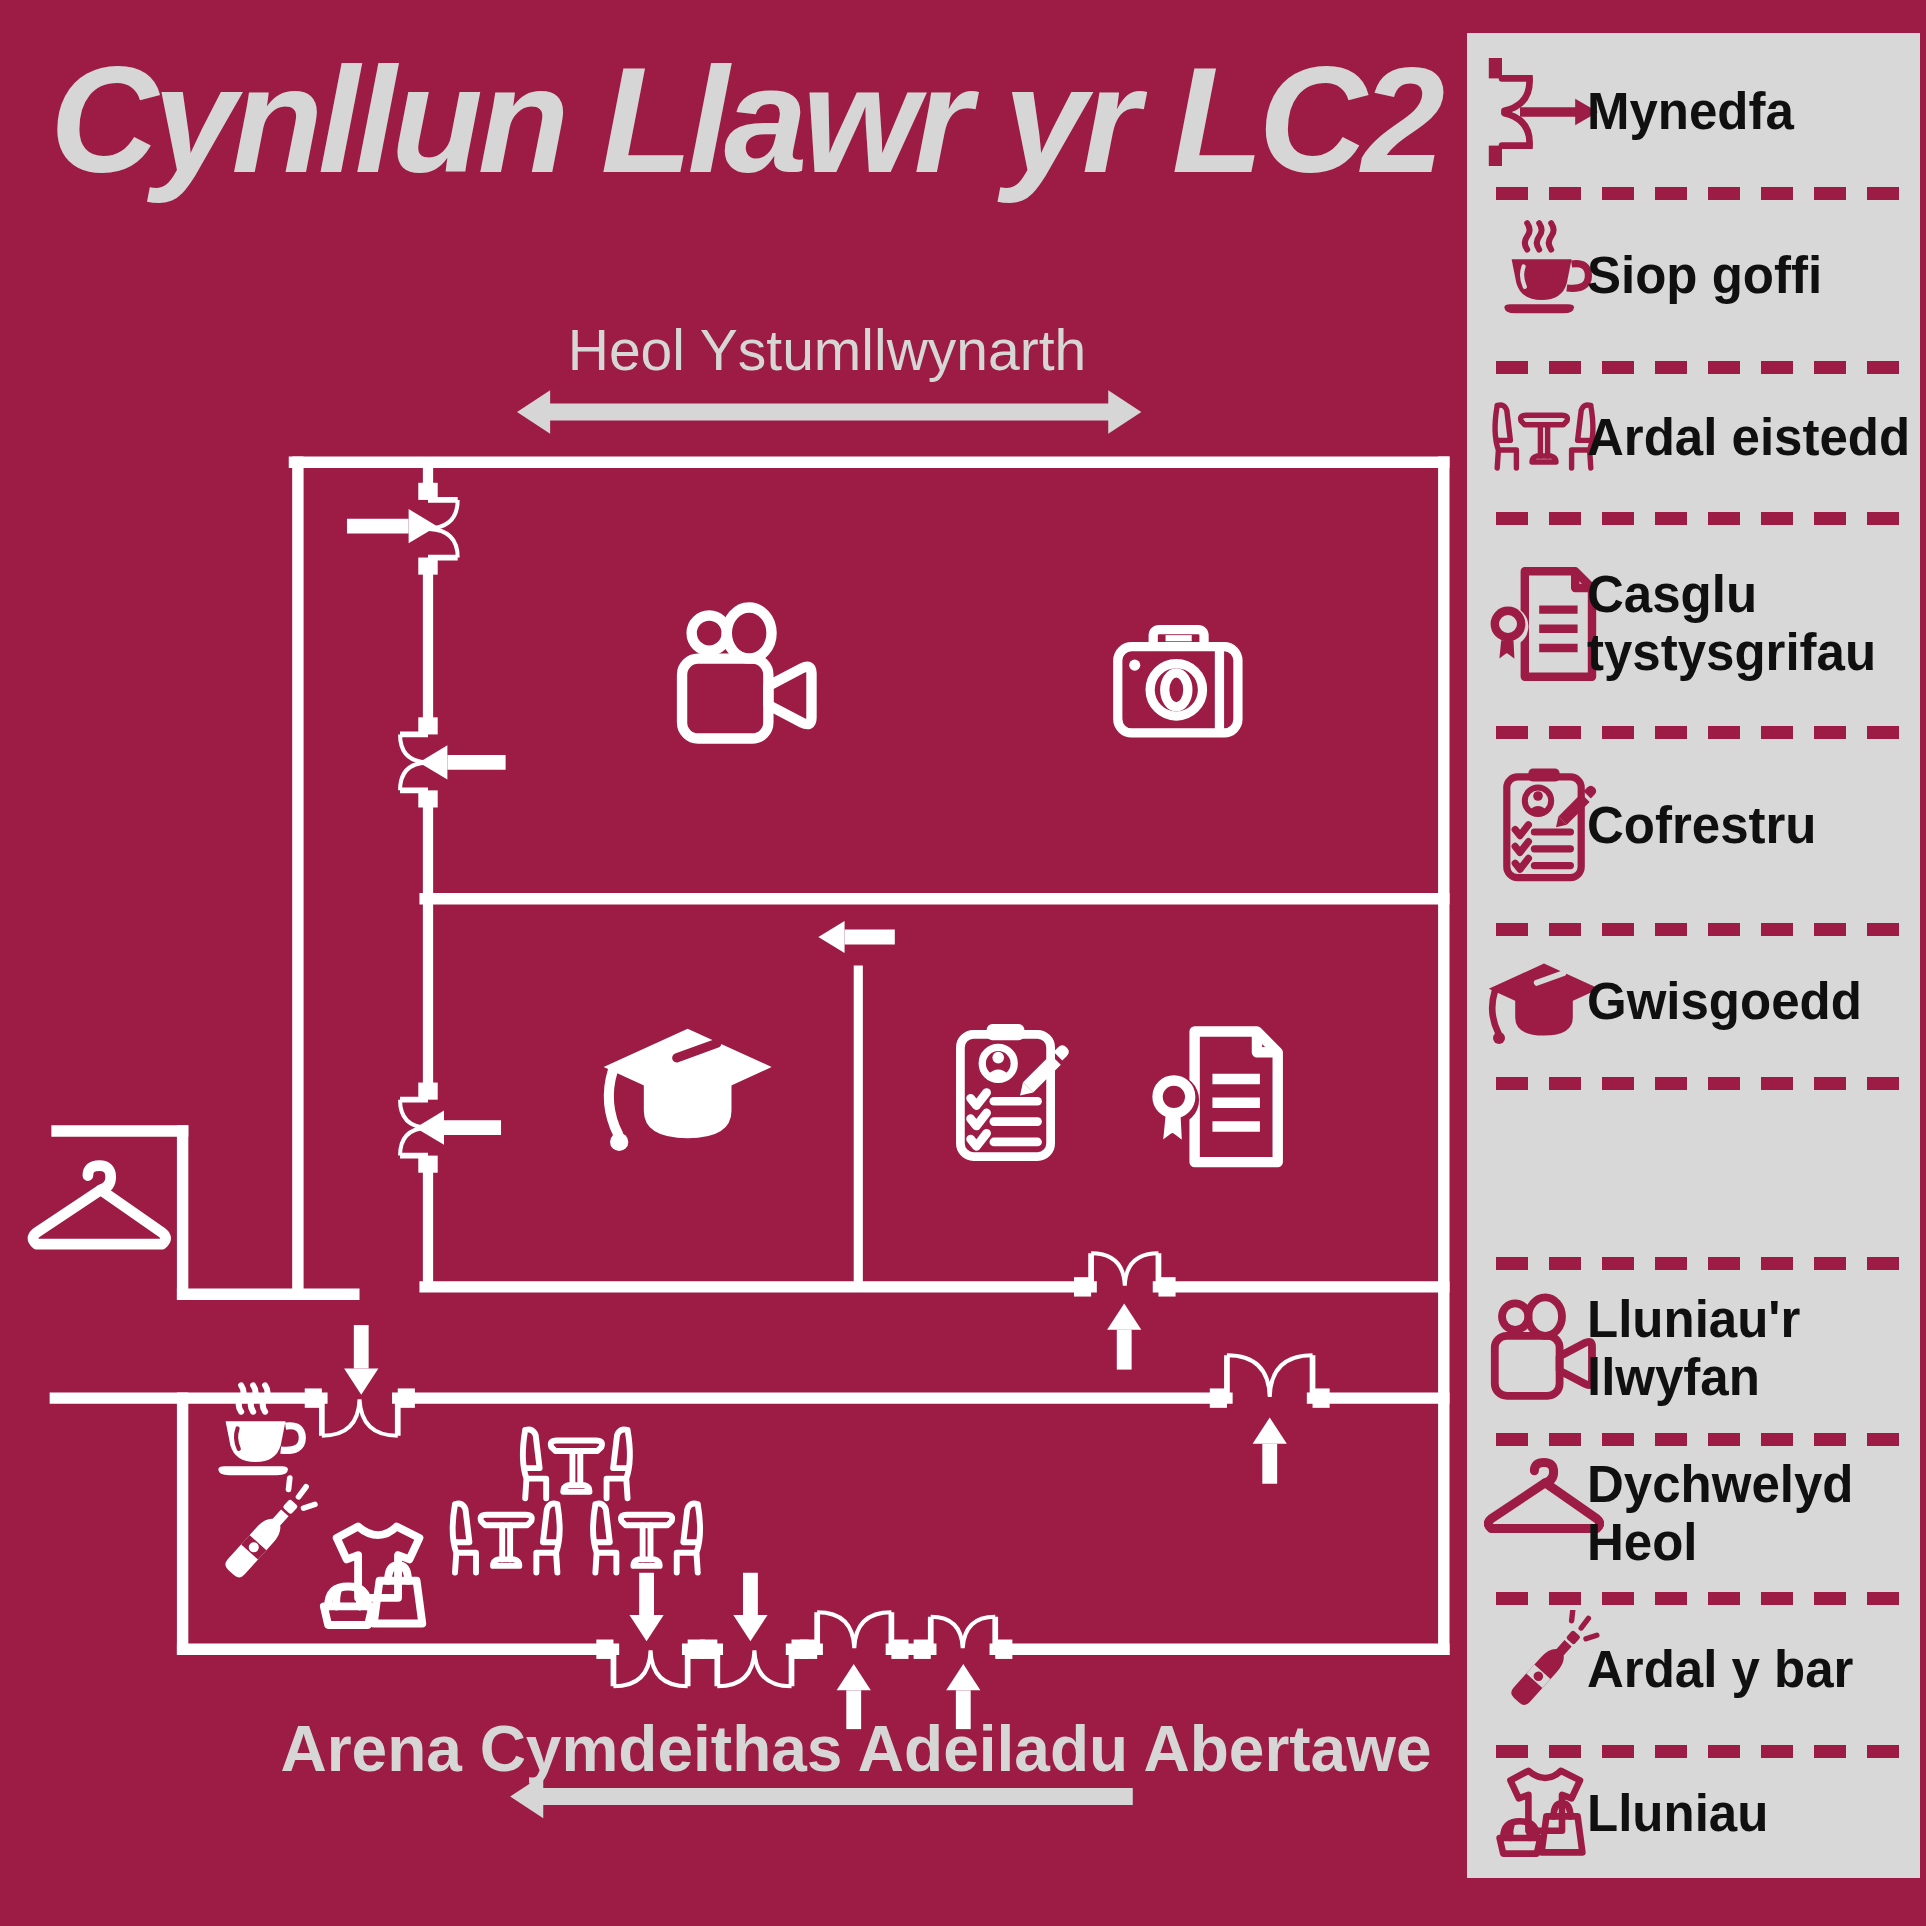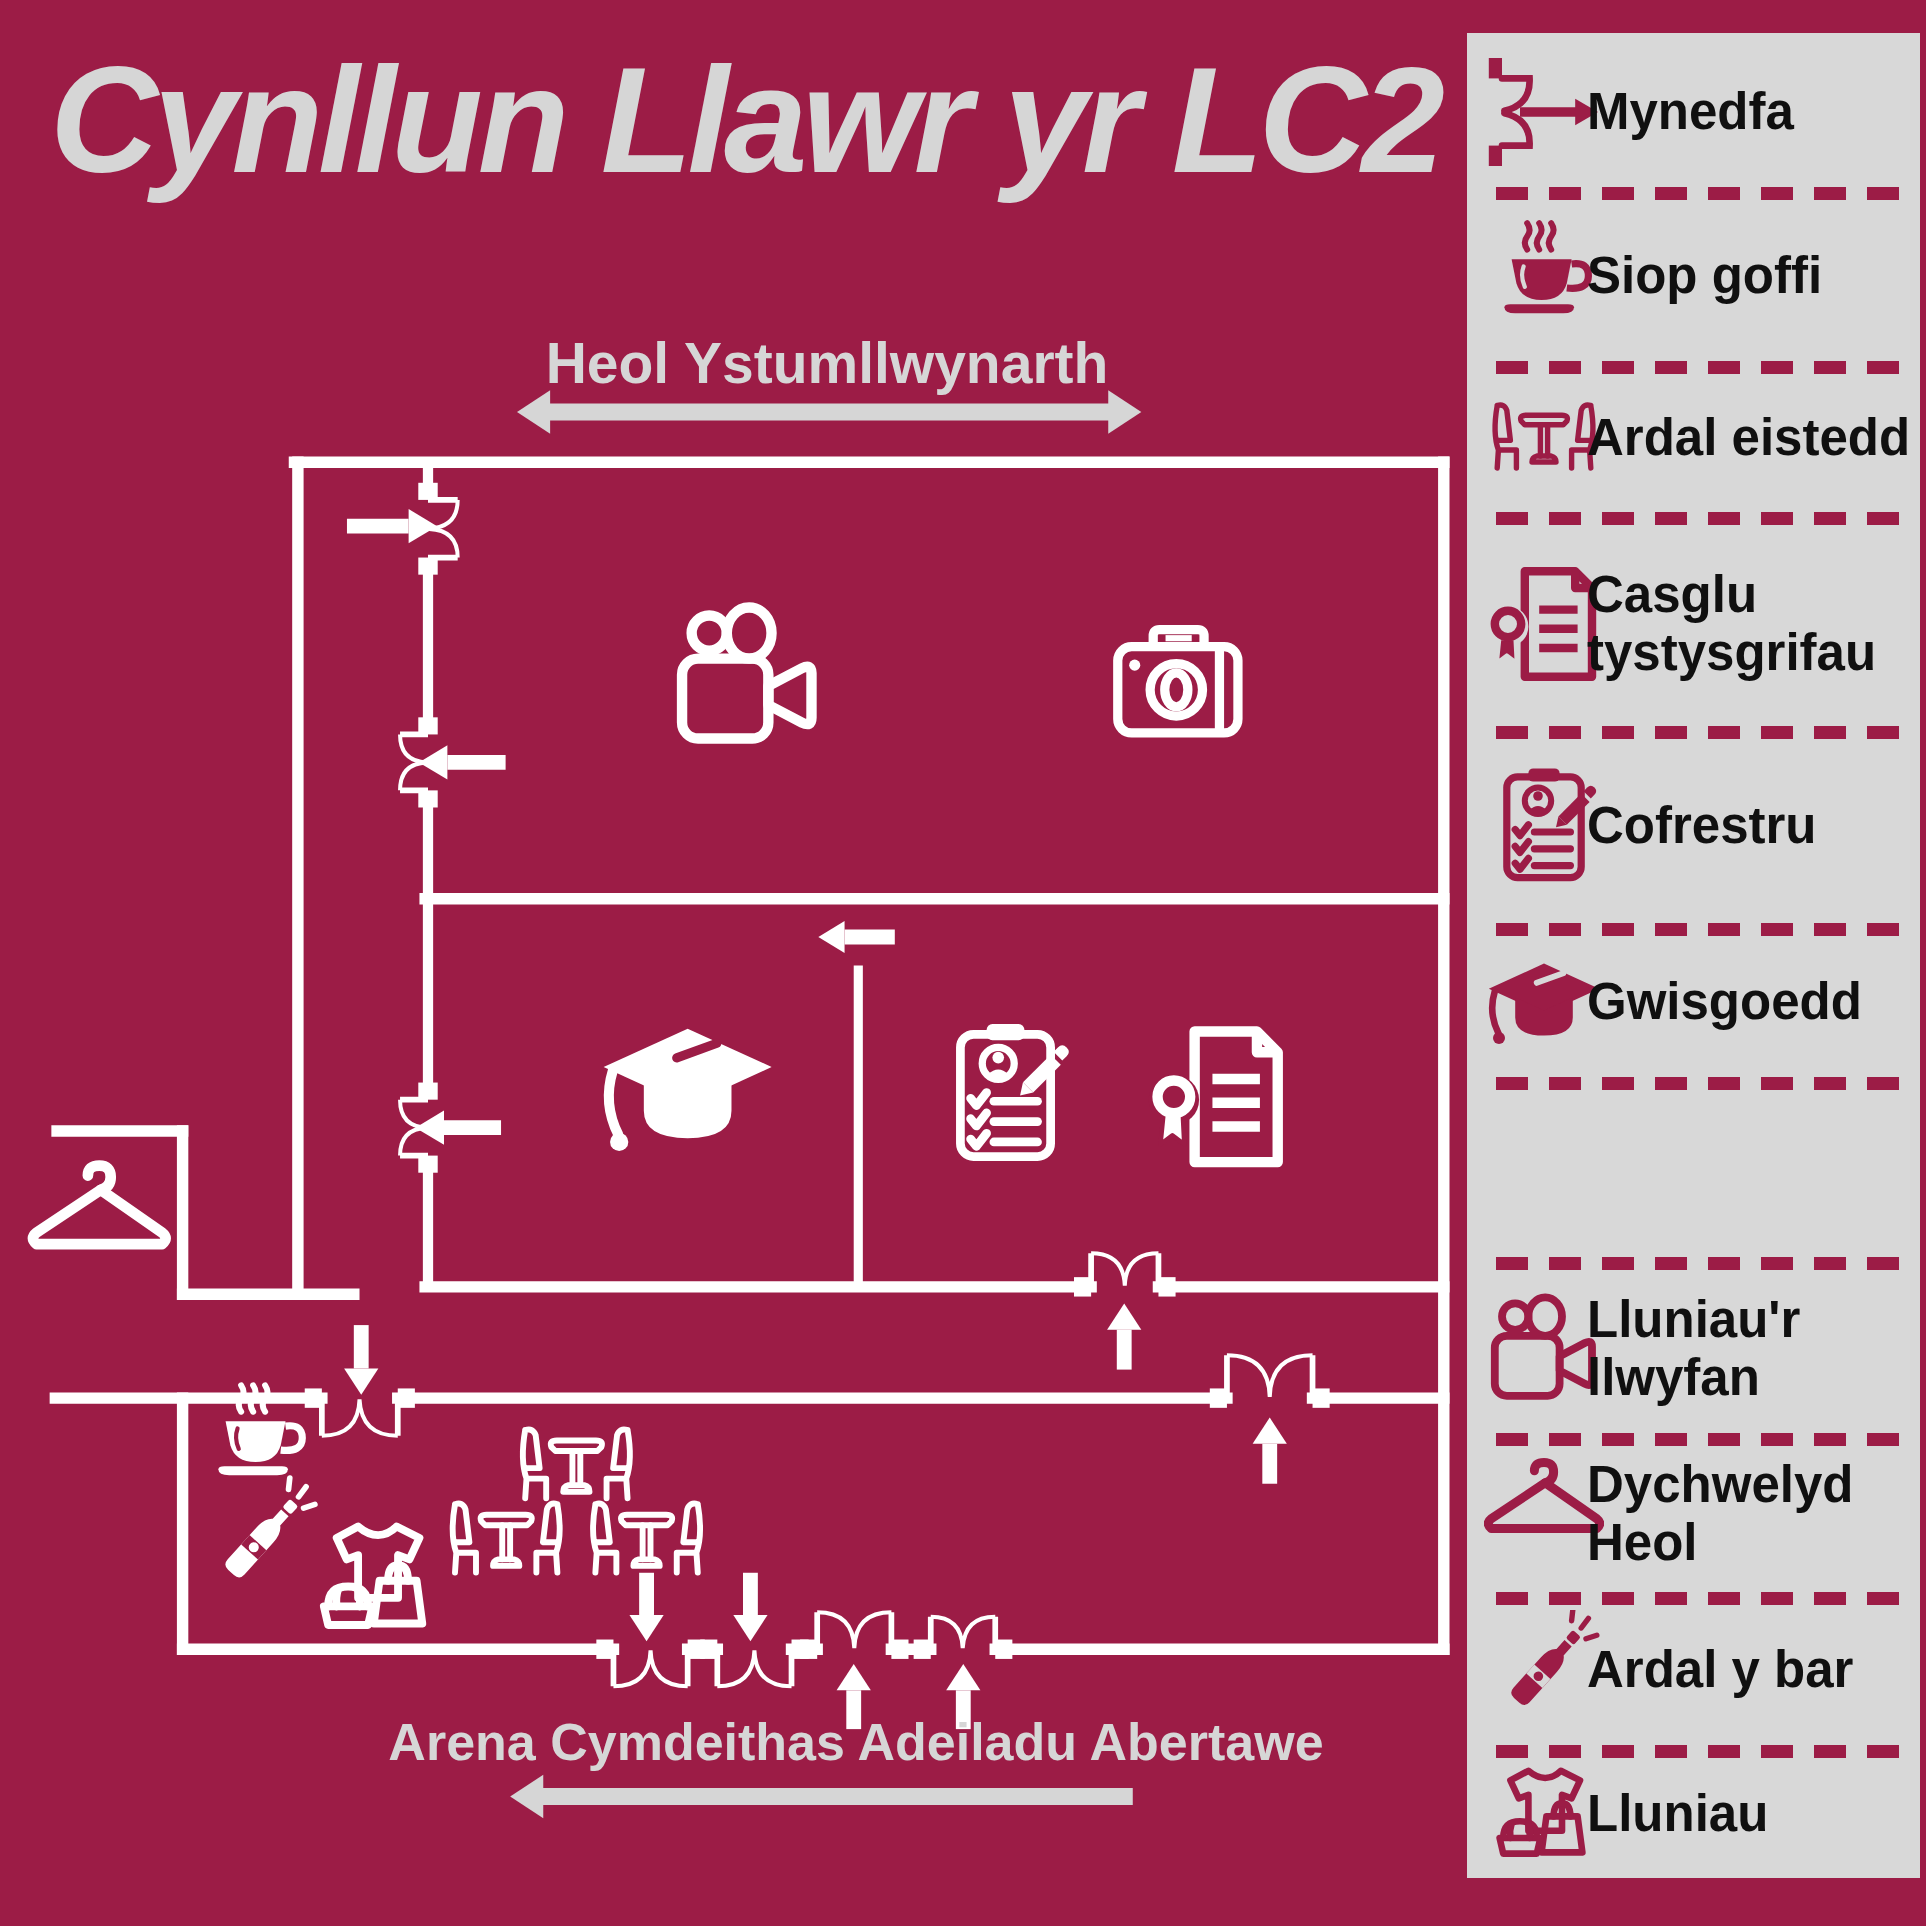--- a/index.html
+++ b/index.html
@@ -15,25 +15,25 @@
     font-family:"Liberation Sans", sans-serif;
   }
   .abs{position:absolute;}
   #title{
     left:50px;top:34px;width:1415px;
     font-size:150px;font-weight:bold;letter-spacing:-5.1px;
     color:var(--titlegray);white-space:nowrap;font-style:italic;
   }
   #street-top{
     left:399px;top:317px;width:856px;text-align:center;
-    font-size:57px;font-weight:bold;color:var(--titlegray);white-space:nowrap;margin-top:13px;
+    font-size:57px;font-weight:normal;color:var(--titlegray);white-space:nowrap;
   }
   #street-bottom{
     left:171px;top:1712px;width:1370px;text-align:center;
-    font-size:52px;font-weight:bold;color:var(--titlegray);white-space:nowrap;
+    font-size:64px;font-weight:bold;color:var(--titlegray);white-space:nowrap;
   }
   #plan-svg{left:0;top:0;width:1926px;height:1926px;}
   .wall{stroke:#fff;stroke-width:20;fill:none;stroke-linecap:square;}
   .wall18{stroke:#fff;stroke-width:18;fill:none;stroke-linecap:square;}
   .wall16{stroke:#fff;stroke-width:16;fill:none;stroke-linecap:square;}
   .leaf{stroke:#fff;stroke-width:10;fill:none;}
   .arc{stroke:#fff;stroke-width:7;fill:none;}
   .jamb{fill:#fff;}
   .warr{stroke:#fff;stroke-width:26;fill:none;stroke-linecap:butt;}
   .whead{fill:#fff;}

